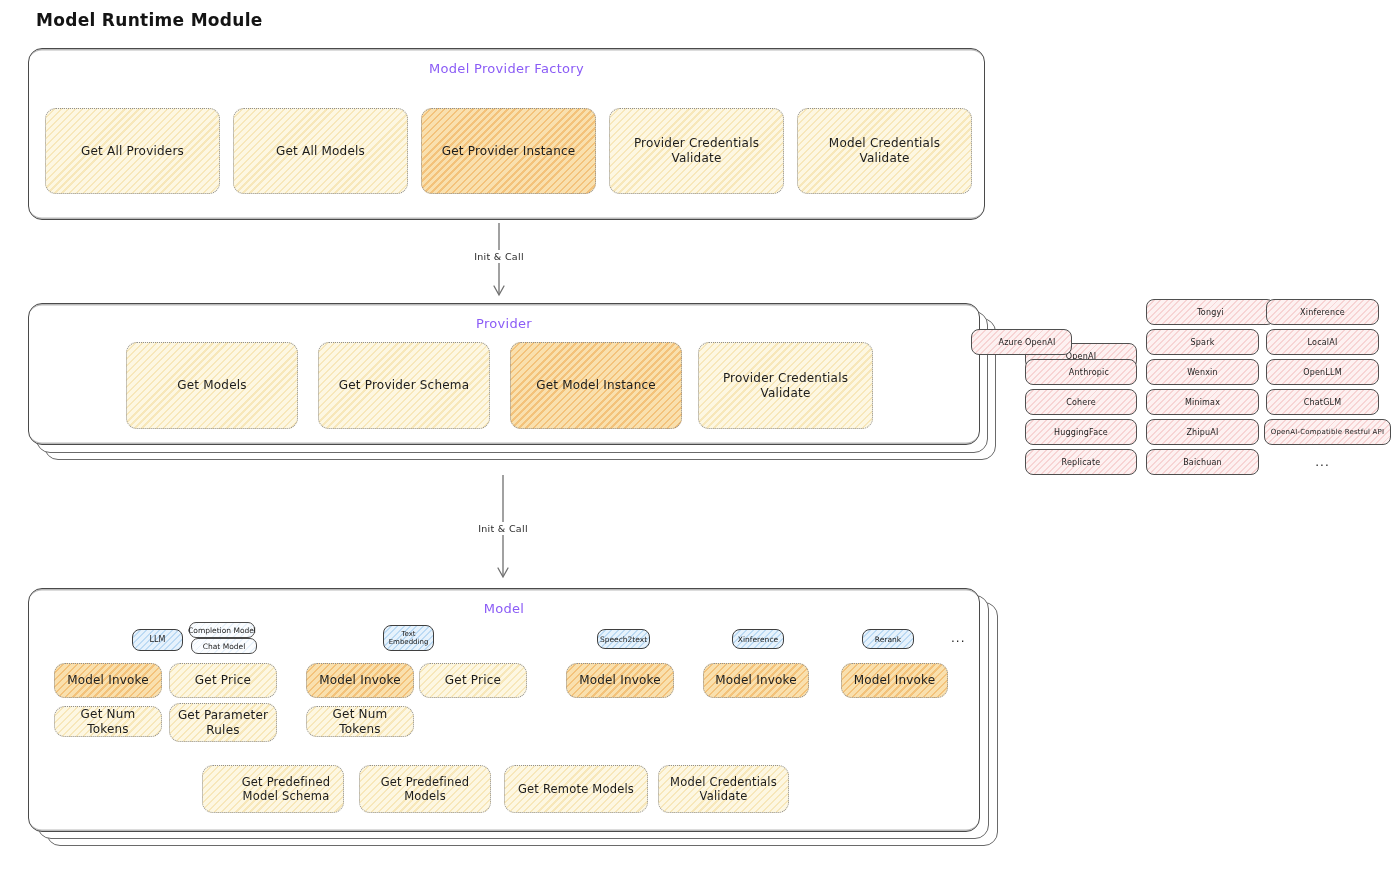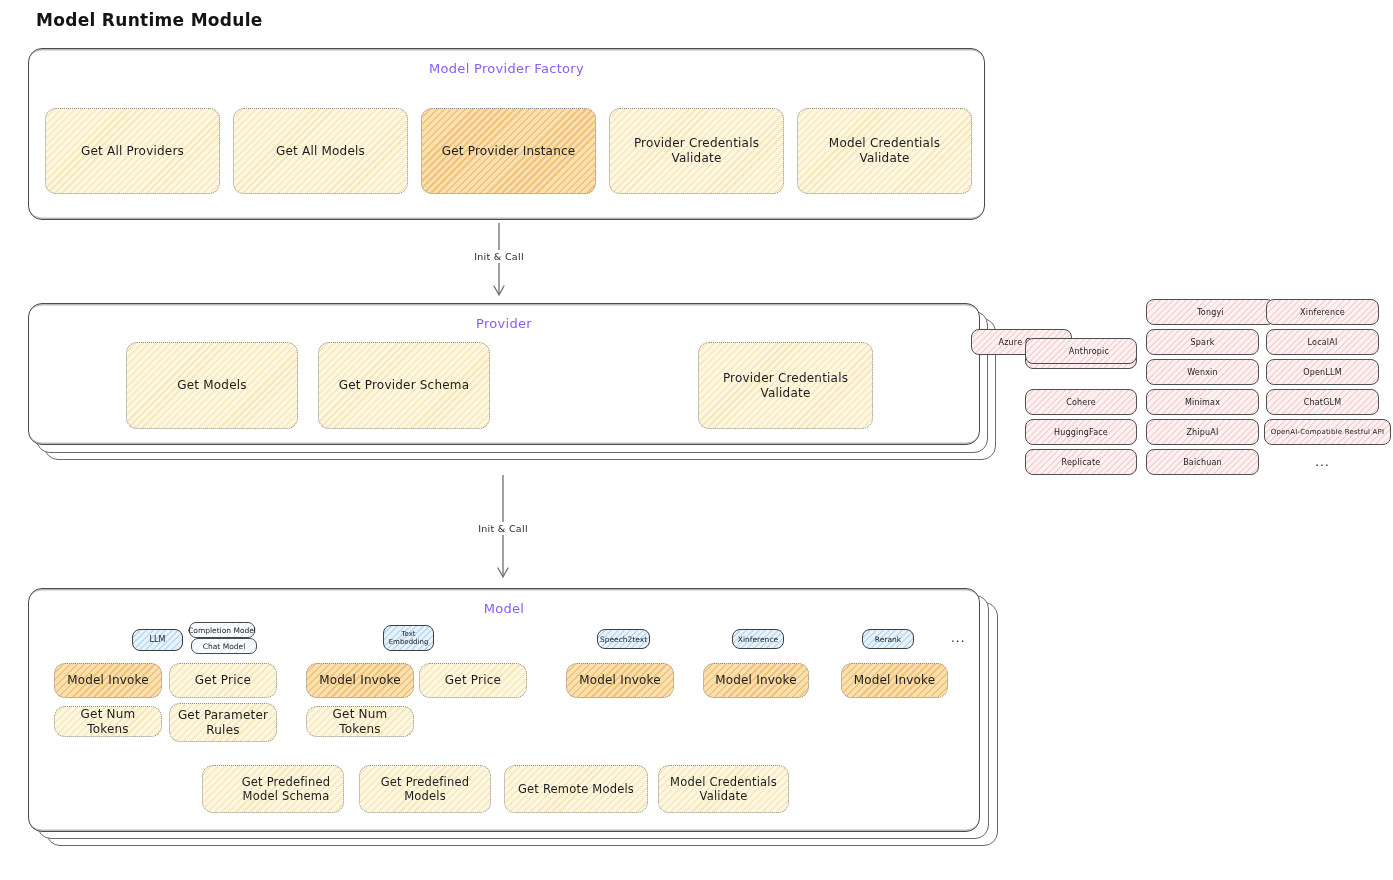--- a/index.html
+++ b/index.html
@@ -87,30 +87,31 @@
     <path d="M3,63 L8,72 L13,63" fill="none" stroke="#6f6f6f" stroke-width="1.3" stroke-linecap="round"></path>
   </svg>
   <div class="arrow-label" style="left:454px;top:250px;">Init &amp; Call</div>
 
   <div class="stack" style="left:44px;top:318px;width:950px;height:140px;"></div>
   <div class="stack" style="left:36px;top:311px;width:950px;height:140px;"></div>
   <div class="panel" style="left:28px;top:303px;width:950px;height:140px;">
     <div class="panel-title">Provider</div>
     <div class="ybox" style="left:97px;top:38px;width:172px;height:87px;">Get Models</div>
     <div class="ybox" style="left:289px;top:38px;width:172px;height:87px;">Get Provider Schema</div>
+    <div class="ybox hl" style="left:481px;top:38px;width:172px;height:87px;">Get Model Instance</div>
     <div class="ybox" style="left:669px;top:38px;width:175px;height:87px;">Provider Credentials Validate</div>
   </div>
 
   <div class="vendor" style="left:1025px;top:299px;width:112px;height:26px;margin-top:44px;">OpenAI</div>
   <div class="vendor" style="left:1146px;top:290px;width:129px;height:26px;margin-top:9px;">Tongyi</div>
   <div class="vendor" style="left:1266px;top:299px;width:113px;height:26px;">Xinference</div>
   <div class="vendor" style="left:971px;top:329px;width:101px;height:26px;padding-left:11px;">Azure OpenAI</div>
   <div class="vendor" style="left:1146px;top:329px;width:113px;height:26px;">Spark</div>
   <div class="vendor" style="left:1266px;top:329px;width:113px;height:26px;">LocalAI</div>
-  <div class="vendor" style="left:1025px;top:338px;width:112px;height:26px;padding-left:16px;">Anthropic</div>
+  <div class="vendor" style="left:1025px;top:359px;width:112px;height:26px;padding-left:16px;">Anthropic</div>
   <div class="vendor" style="left:1146px;top:359px;width:113px;height:26px;">Wenxin</div>
   <div class="vendor" style="left:1266px;top:359px;width:113px;height:26px;">OpenLLM</div>
   <div class="vendor" style="left:1025px;top:389px;width:112px;height:26px;">Cohere</div>
   <div class="vendor" style="left:1146px;top:389px;width:113px;height:26px;">Minimax</div>
   <div class="vendor" style="left:1266px;top:389px;width:113px;height:26px;">ChatGLM</div>
   <div class="vendor" style="left:1025px;top:419px;width:112px;height:26px;">HuggingFace</div>
   <div class="vendor" style="left:1146px;top:419px;width:113px;height:26px;">ZhipuAI</div>
   <div class="vendor wide" style="left:1264px;top:419px;width:127px;height:26px;">OpenAI-Compatible Restful API</div>
   <div class="vendor" style="left:1025px;top:449px;width:112px;height:26px;">Replicate</div>
   <div class="vendor" style="left:1146px;top:449px;width:113px;height:26px;">Baichuan</div>

